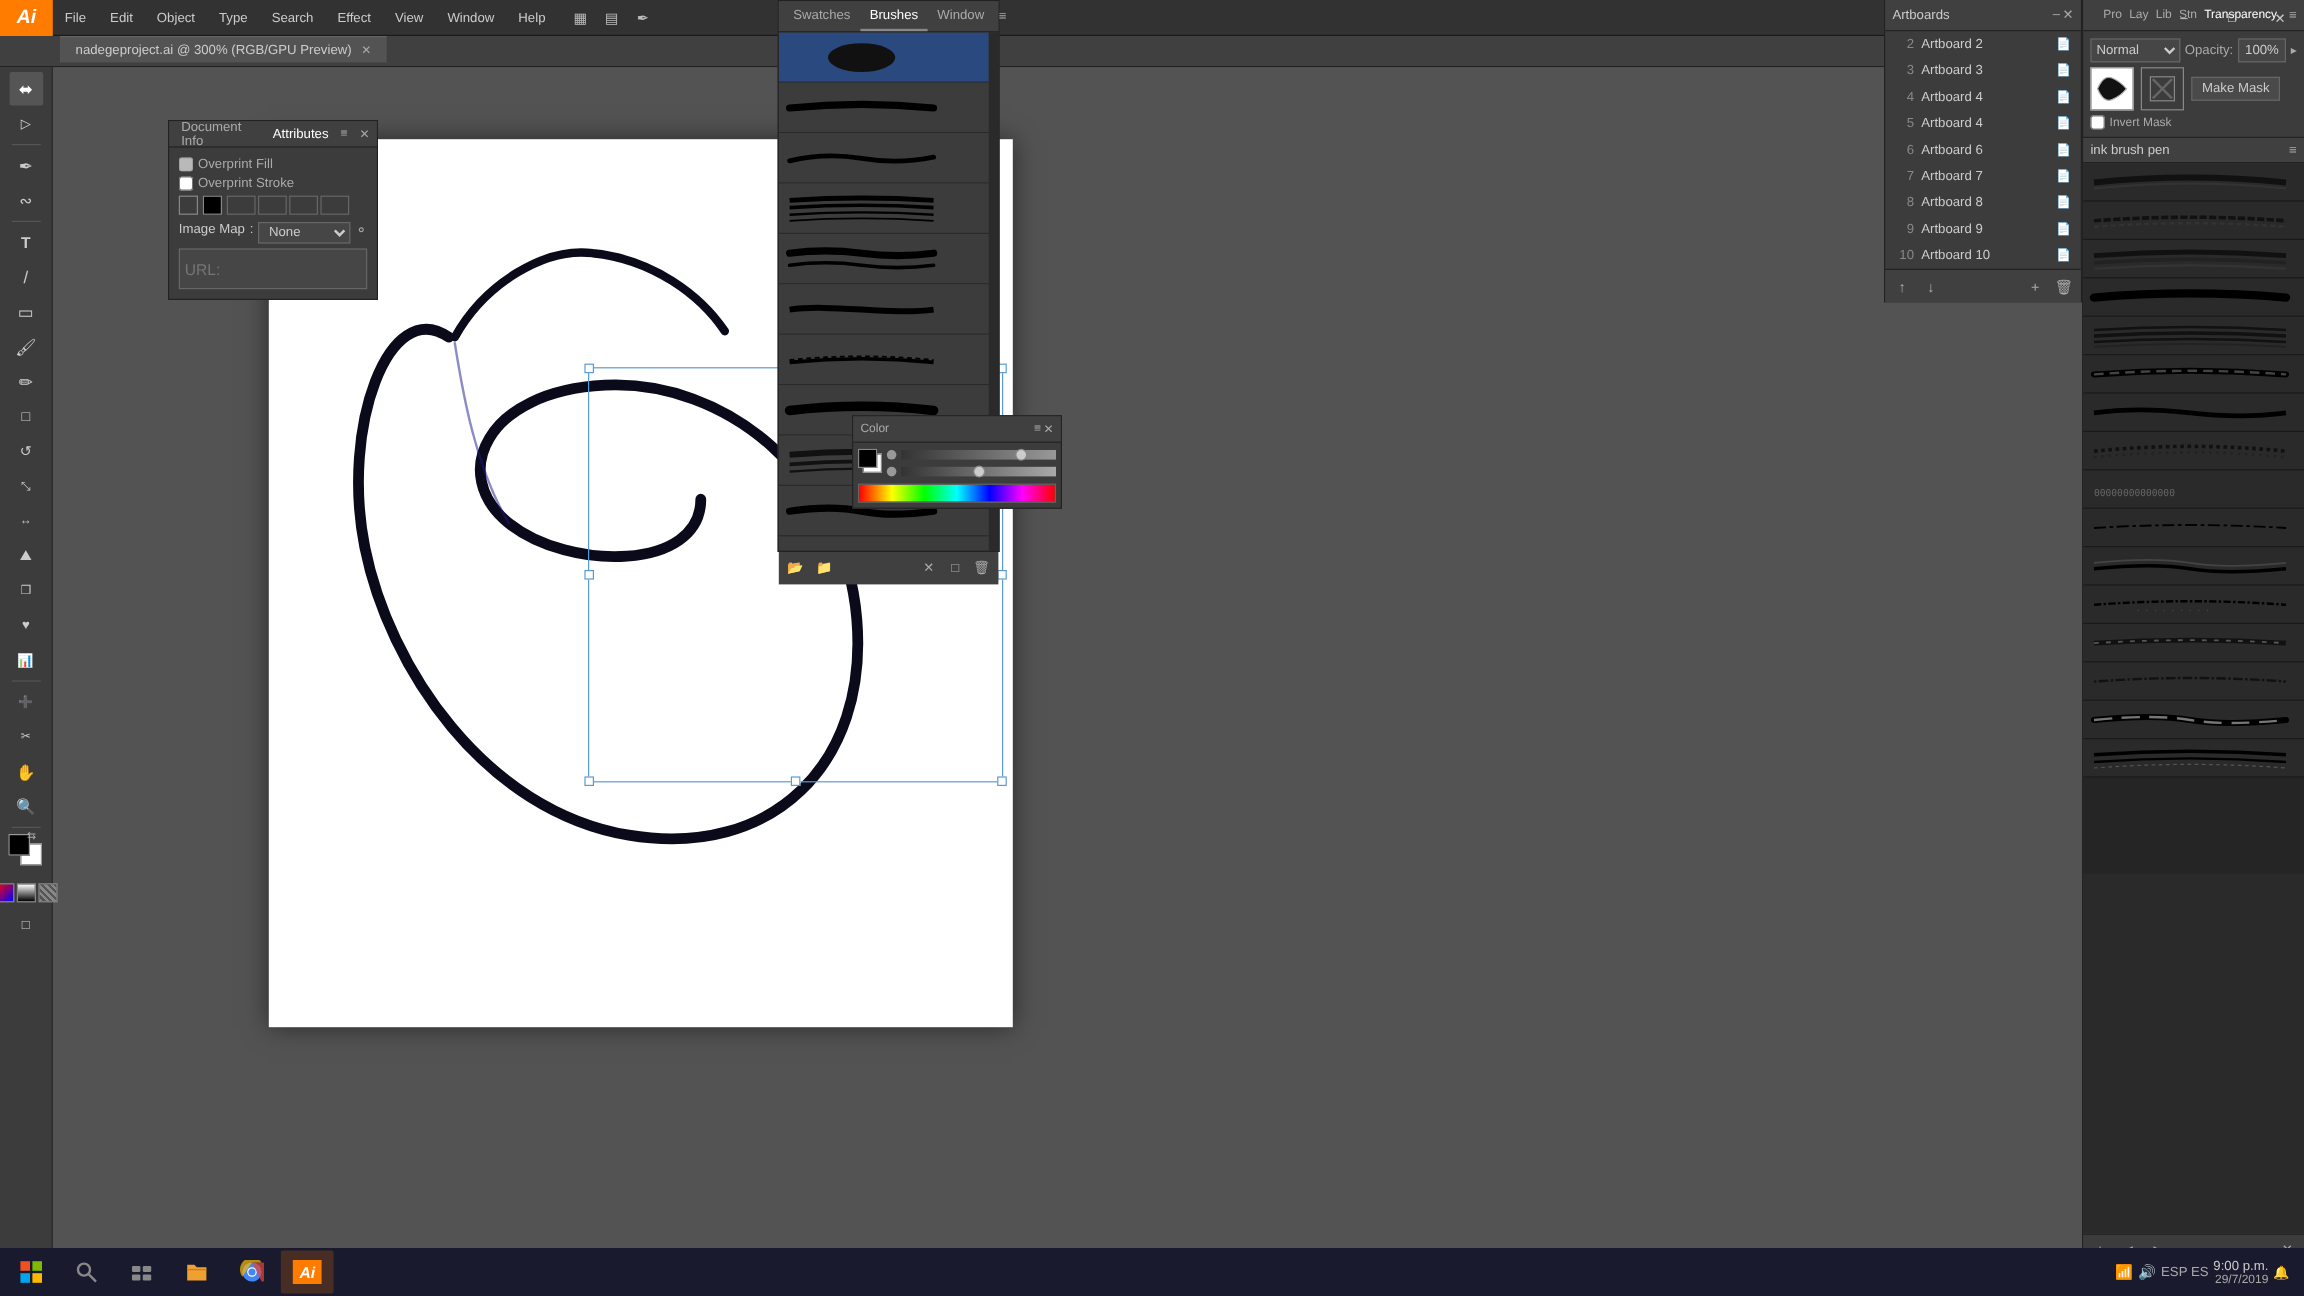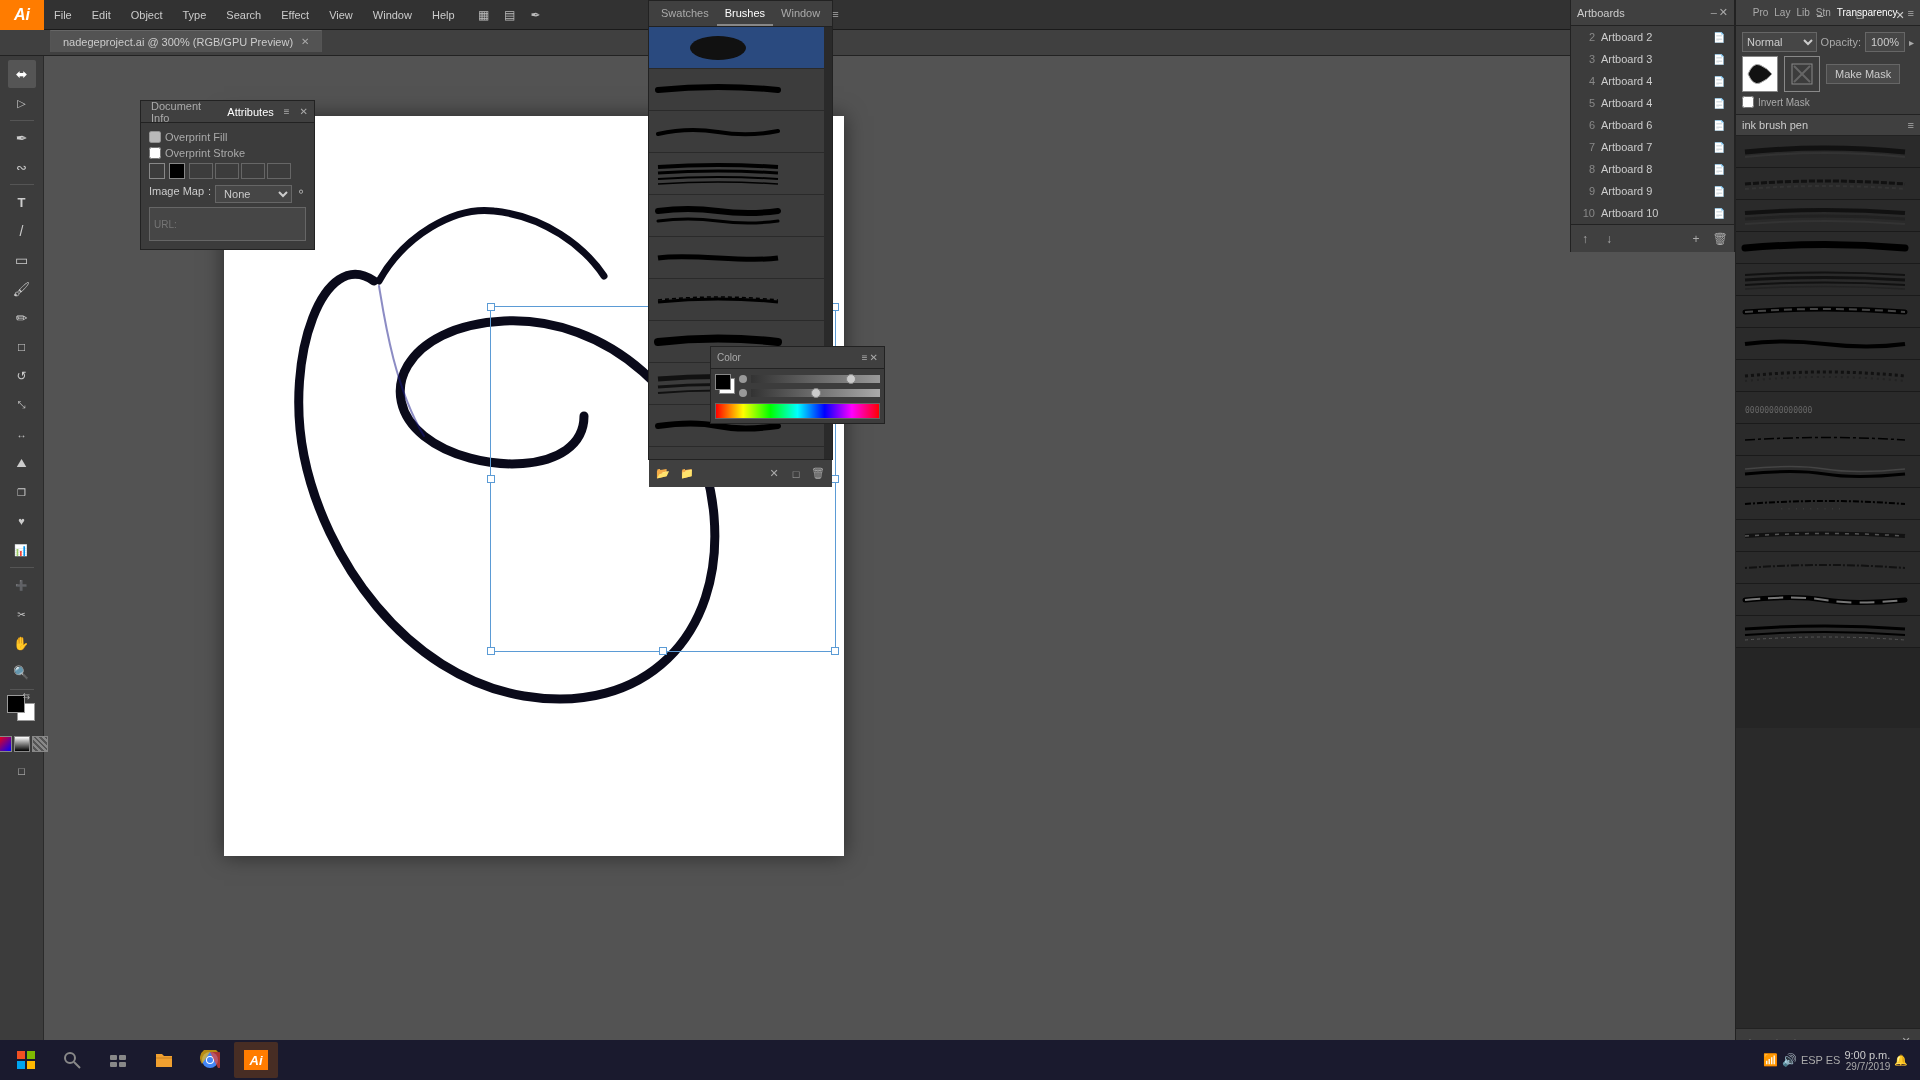--- a/index.html
+++ b/index.html
@@ -120,21 +120,21 @@
     .panel-close { margin-left: auto; cursor: pointer; color: #aaa; font-size: 10px; }
     .panel-body { padding: 8px; }
     .checkbox-row { display: flex; align-items: center; gap: 4px; color: #aaa; margin-bottom: 4px; }
     .checkbox-row input[type=checkbox] { width: 12px; height: 12px; }
     .panel-row { display: flex; align-items: center; gap: 4px; margin: 4px 0; }
     .icon-square { width: 16px; height: 16px; border: 1px solid #888; background: transparent; display: inline-block; }
     .icon-square.filled { background: #000; }
     .image-map-row { display: flex; align-items: flex-start; gap: 4px; margin-top: 6px; }
     .dropdown-select { background: #464646; border: 1px solid #666; color: #ccc; font-size: 11px; height: 18px; padding: 0 4px; flex: 1; }
     .url-row { margin-top: 4px; }
-    .url-input { width: 100%; background: #464646; border: 1px solid #666; color: #888; font-size: 10px; height: 14px; padding: 16px 4px; }
+    .url-input { width: 100%; background: #464646; border: 1px solid #666; color: #888; font-size: 13px; height: 14px; padding: 16px 4px; }
 
     
     #brushes-panel {
       position: absolute; left: 650px; top: 0px; width: 165px; height: 450px;
       background: #3c3c3c; border: 1px solid #222; z-index: 200;
     }
     .brushes-tabs {
       height: 26px; background: #404040; display: flex; align-items: center; border-bottom: 1px solid #222;
       padding: 0 4px; gap: 0;
     }

